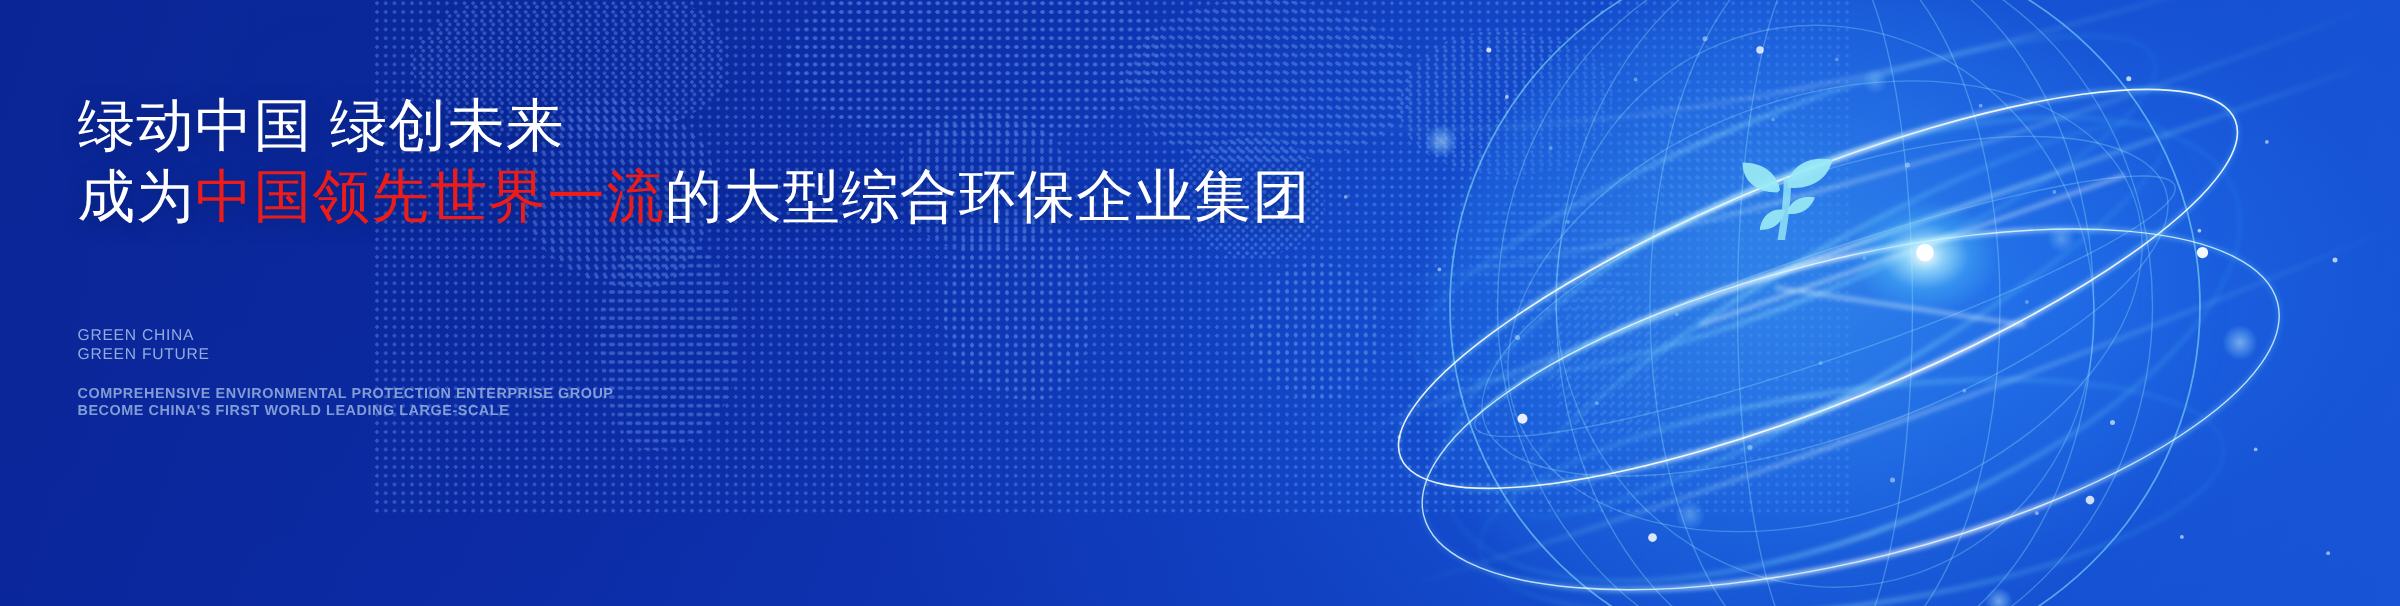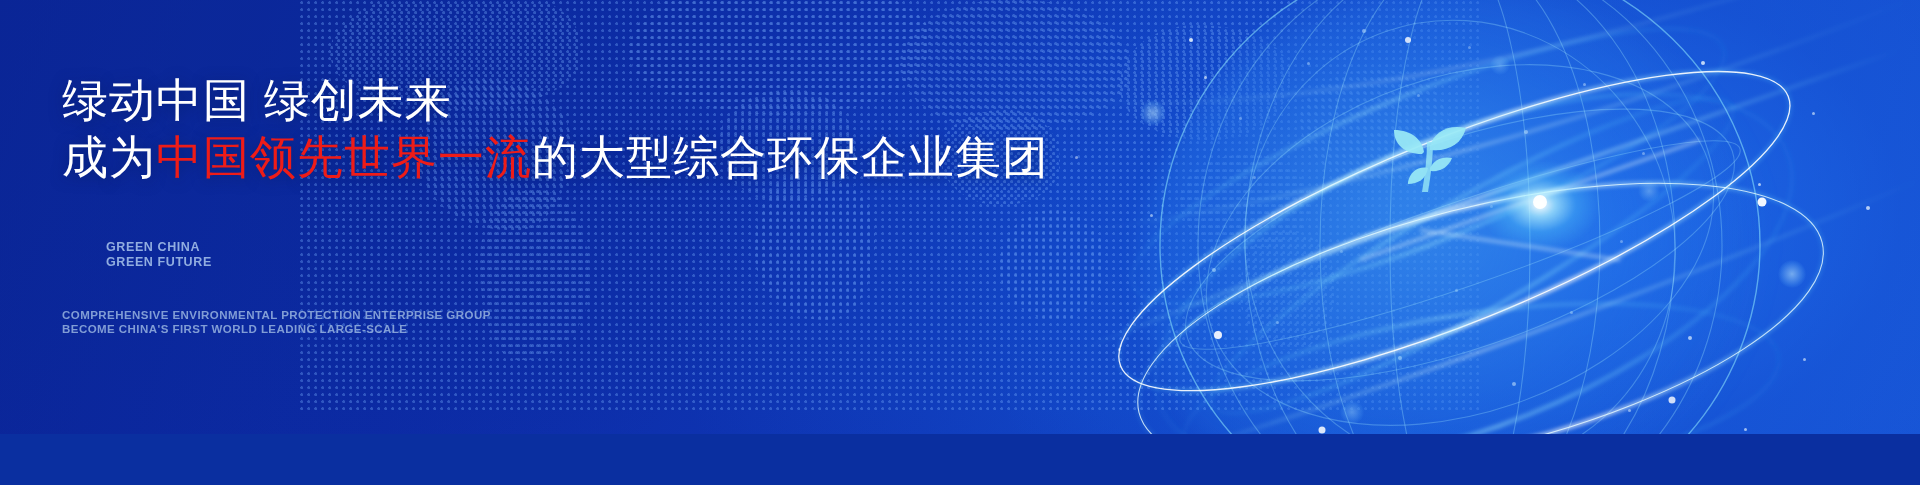--- a/index.html
+++ b/index.html
@@ -3,21 +3,21 @@
 <meta charset="utf-8">
 <title>Banner</title>
 <style>
   html,body{margin:0;padding:0;}
   body{
     width:1920px;height:485px;overflow:hidden;
     font-family:"Liberation Sans","DejaVu Sans",sans-serif;
     background:#0a2fa0;
   }
   .banner{
-    position:relative;width:1920px;height:434px;overflow:hidden;
+    position:relative;width:1920px;height:485px;overflow:hidden;
     background:
       radial-gradient(ellipse 900px 620px at 1560px 215px, rgba(40,130,255,.62) 0%, rgba(25,95,225,.34) 38%, rgba(12,55,180,0) 70%),
       radial-gradient(ellipse 760px 560px at 1180px 300px, rgba(20,90,220,.40) 0%, rgba(14,60,185,0) 68%),
       radial-gradient(ellipse 900px 700px at 250px 60px, rgba(10,40,150,.55) 0%, rgba(10,40,150,0) 70%),
       linear-gradient(110deg,#0a2496 0%,#0c2ba6 26%,#0f37b6 52%,#1247c8 74%,#1753d4 100%);
   }
   
   .worldmap{
     position:absolute;left:300px;top:-20px;width:1180px;height:430px;
     opacity:.55;
@@ -53,23 +53,23 @@
     filter:blur(1px);
   }
   
   .copy{position:absolute;left:62px;top:72px;width:1000px;}
   .headline{
     color:#ffffff;font-size:46px;line-height:57px;letter-spacing:1px;
     font-weight:400;text-shadow:0 2px 14px rgba(0,25,90,.55);white-space:nowrap;
   }
   .headline .hl-red{color:#ee1c18;}
   .tagline{
-    position:absolute;left:62px;top:240px;
-    color:#9db9e6;font-size:12.5px;font-weight:700;letter-spacing:.6px;line-height:14.5px;
-    text-transform:uppercase;opacity:.92;margin-left:44px;
+    position:absolute;left:62px;top:261px;
+    color:#9db9e6;font-size:12.5px;font-weight:400;letter-spacing:.6px;line-height:14.5px;
+    text-transform:uppercase;opacity:.92;
   }
   .subcopy{
     position:absolute;left:62px;top:309px;
     color:#92aede;font-size:11.5px;font-weight:700;letter-spacing:.45px;line-height:13.5px;
     text-transform:uppercase;opacity:.88;
   }
   .nowrapline{white-space:nowrap;display:block;}
 </style>
 </head>
 <body>

